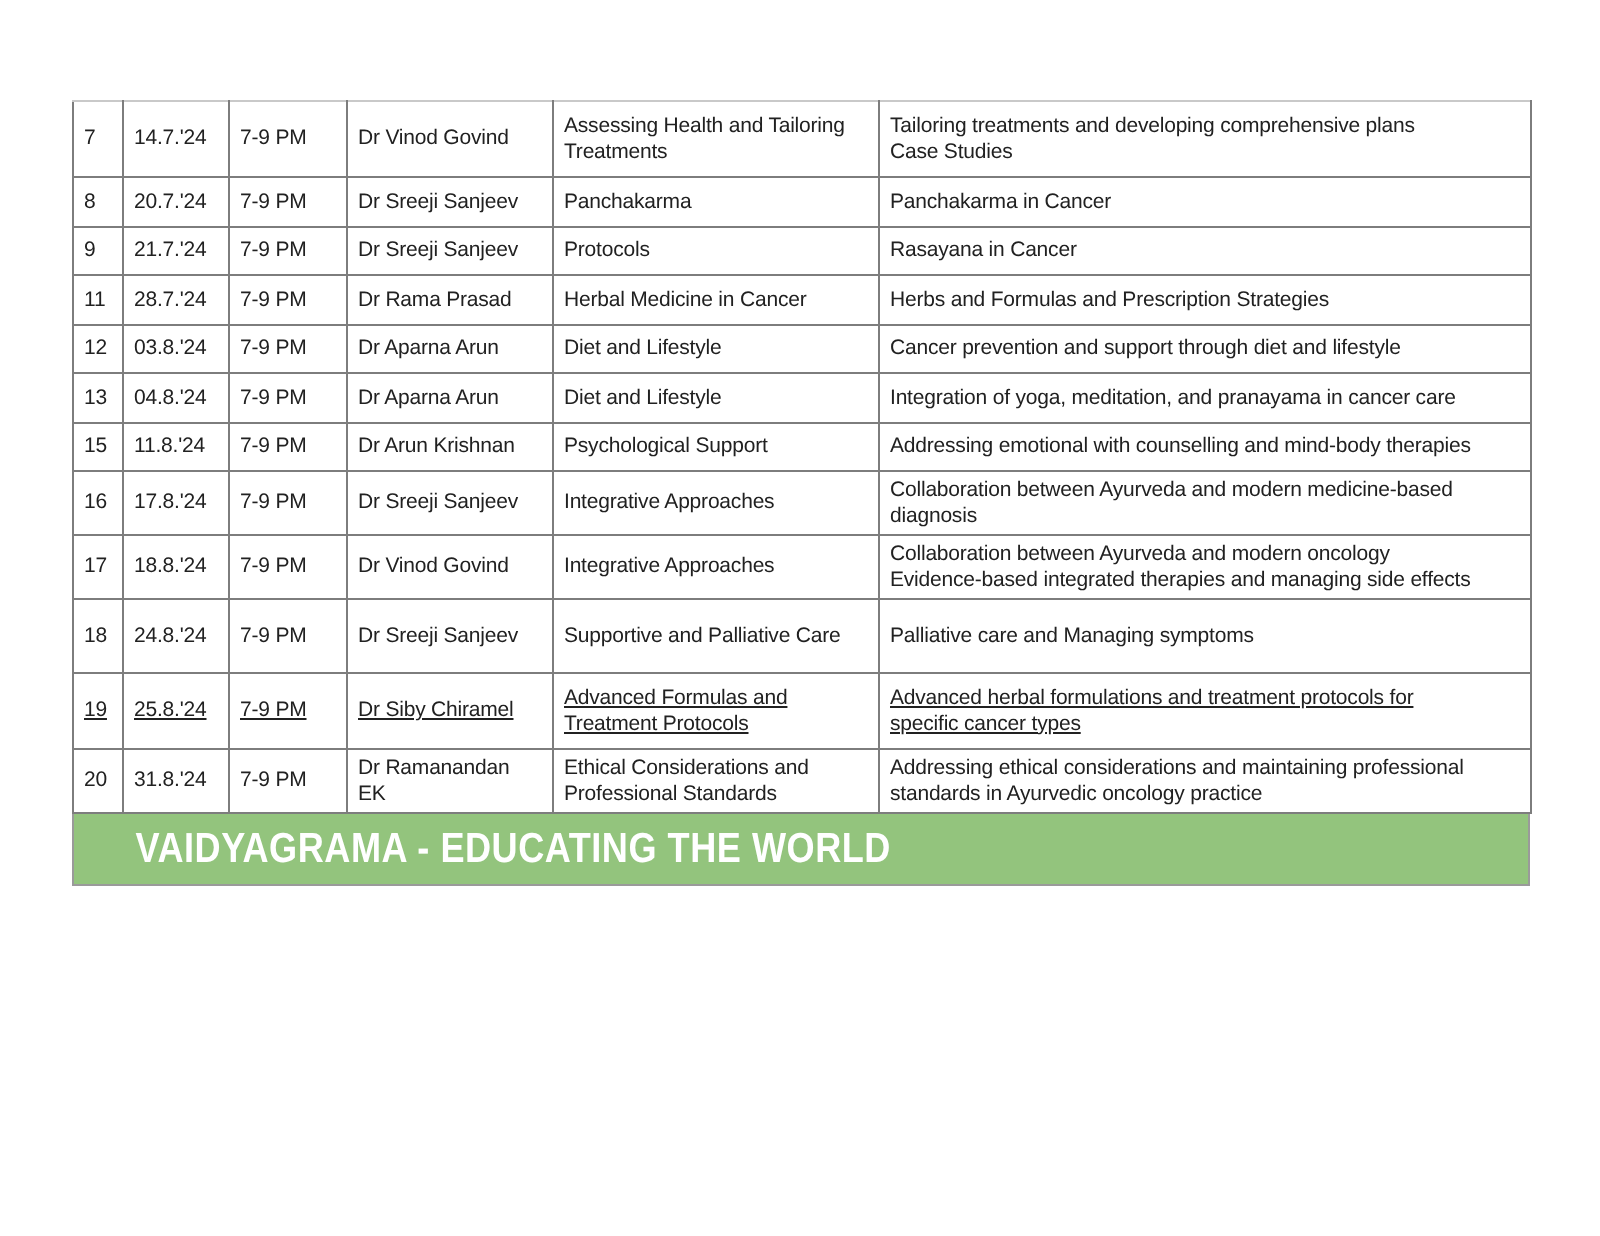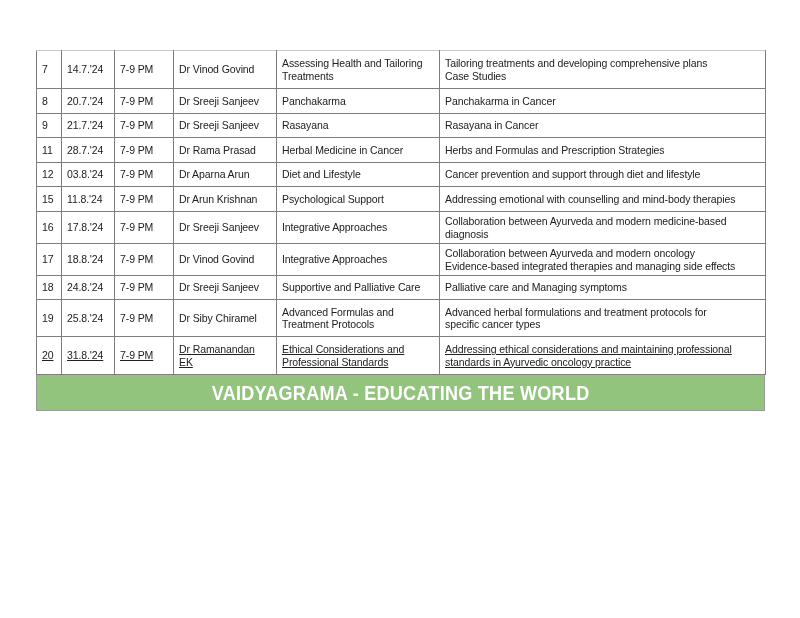--- a/index.html
+++ b/index.html
@@ -54,21 +54,20 @@
   tr:nth-child(13) { height: 37px; }
   tr:nth-child(14) { height: 38px; padding-left: 10px; }
   .footer-banner {
     width: 729px;
     height: 36px;
     background: #93c47d;
     border: 1px solid #9a9a9a;
     border-top: none;
     display: flex;
     align-items: center;
-    justify-content: center;
   }
   .footer-banner .banner-text {
     display: inline-block;
     color: #ffffff;
     font-weight: bold;
     font-size: 21px;
     letter-spacing: 0.3px;
     transform: scaleX(0.86);
     transform-origin: center;
     white-space: nowrap;
@@ -105,38 +104,46 @@
         <td class="c-time">7-9 PM</td>
         <td class="c-doctor">Dr Sreeji Sanjeev</td>
         <td class="c-topic">Panchakarma</td>
         <td class="c-desc">Panchakarma in Cancer</td>
       </tr>
           <tr>
         <td class="c-num">9</td>
         <td class="c-date">21.7.'24</td>
         <td class="c-time">7-9 PM</td>
         <td class="c-doctor">Dr Sreeji Sanjeev</td>
-        <td class="c-topic">Rasayana</td>
+        <td class="c-topic">Protocols</td>
         <td class="c-desc">Rasayana in Cancer</td>
       </tr>
           <tr>
         <td class="c-num">11</td>
         <td class="c-date">28.7.'24</td>
         <td class="c-time">7-9 PM</td>
         <td class="c-doctor">Dr Rama Prasad</td>
         <td class="c-topic">Herbal Medicine in Cancer</td>
         <td class="c-desc">Herbs and Formulas and Prescription Strategies</td>
       </tr>
           <tr>
         <td class="c-num">12</td>
         <td class="c-date">03.8.'24</td>
         <td class="c-time">7-9 PM</td>
         <td class="c-doctor">Dr Aparna Arun</td>
         <td class="c-topic">Diet and Lifestyle</td>
         <td class="c-desc">Cancer prevention and support through diet and lifestyle</td>
+      </tr>
+          <tr>
+        <td class="c-num">13</td>
+        <td class="c-date">04.8.'24</td>
+        <td class="c-time">7-9 PM</td>
+        <td class="c-doctor">Dr Aparna Arun</td>
+        <td class="c-topic">Diet and Lifestyle</td>
+        <td class="c-desc">Integration of yoga, meditation, and pranayama in cancer care</td>
       </tr>
           <tr>
         <td class="c-num">15</td>
         <td class="c-date">11.8.'24</td>
         <td class="c-time">7-9 PM</td>
         <td class="c-doctor">Dr Arun Krishnan</td>
         <td class="c-topic">Psychological Support</td>
         <td class="c-desc">Addressing emotional with counselling and mind-body therapies</td>
       </tr>
           <tr>

